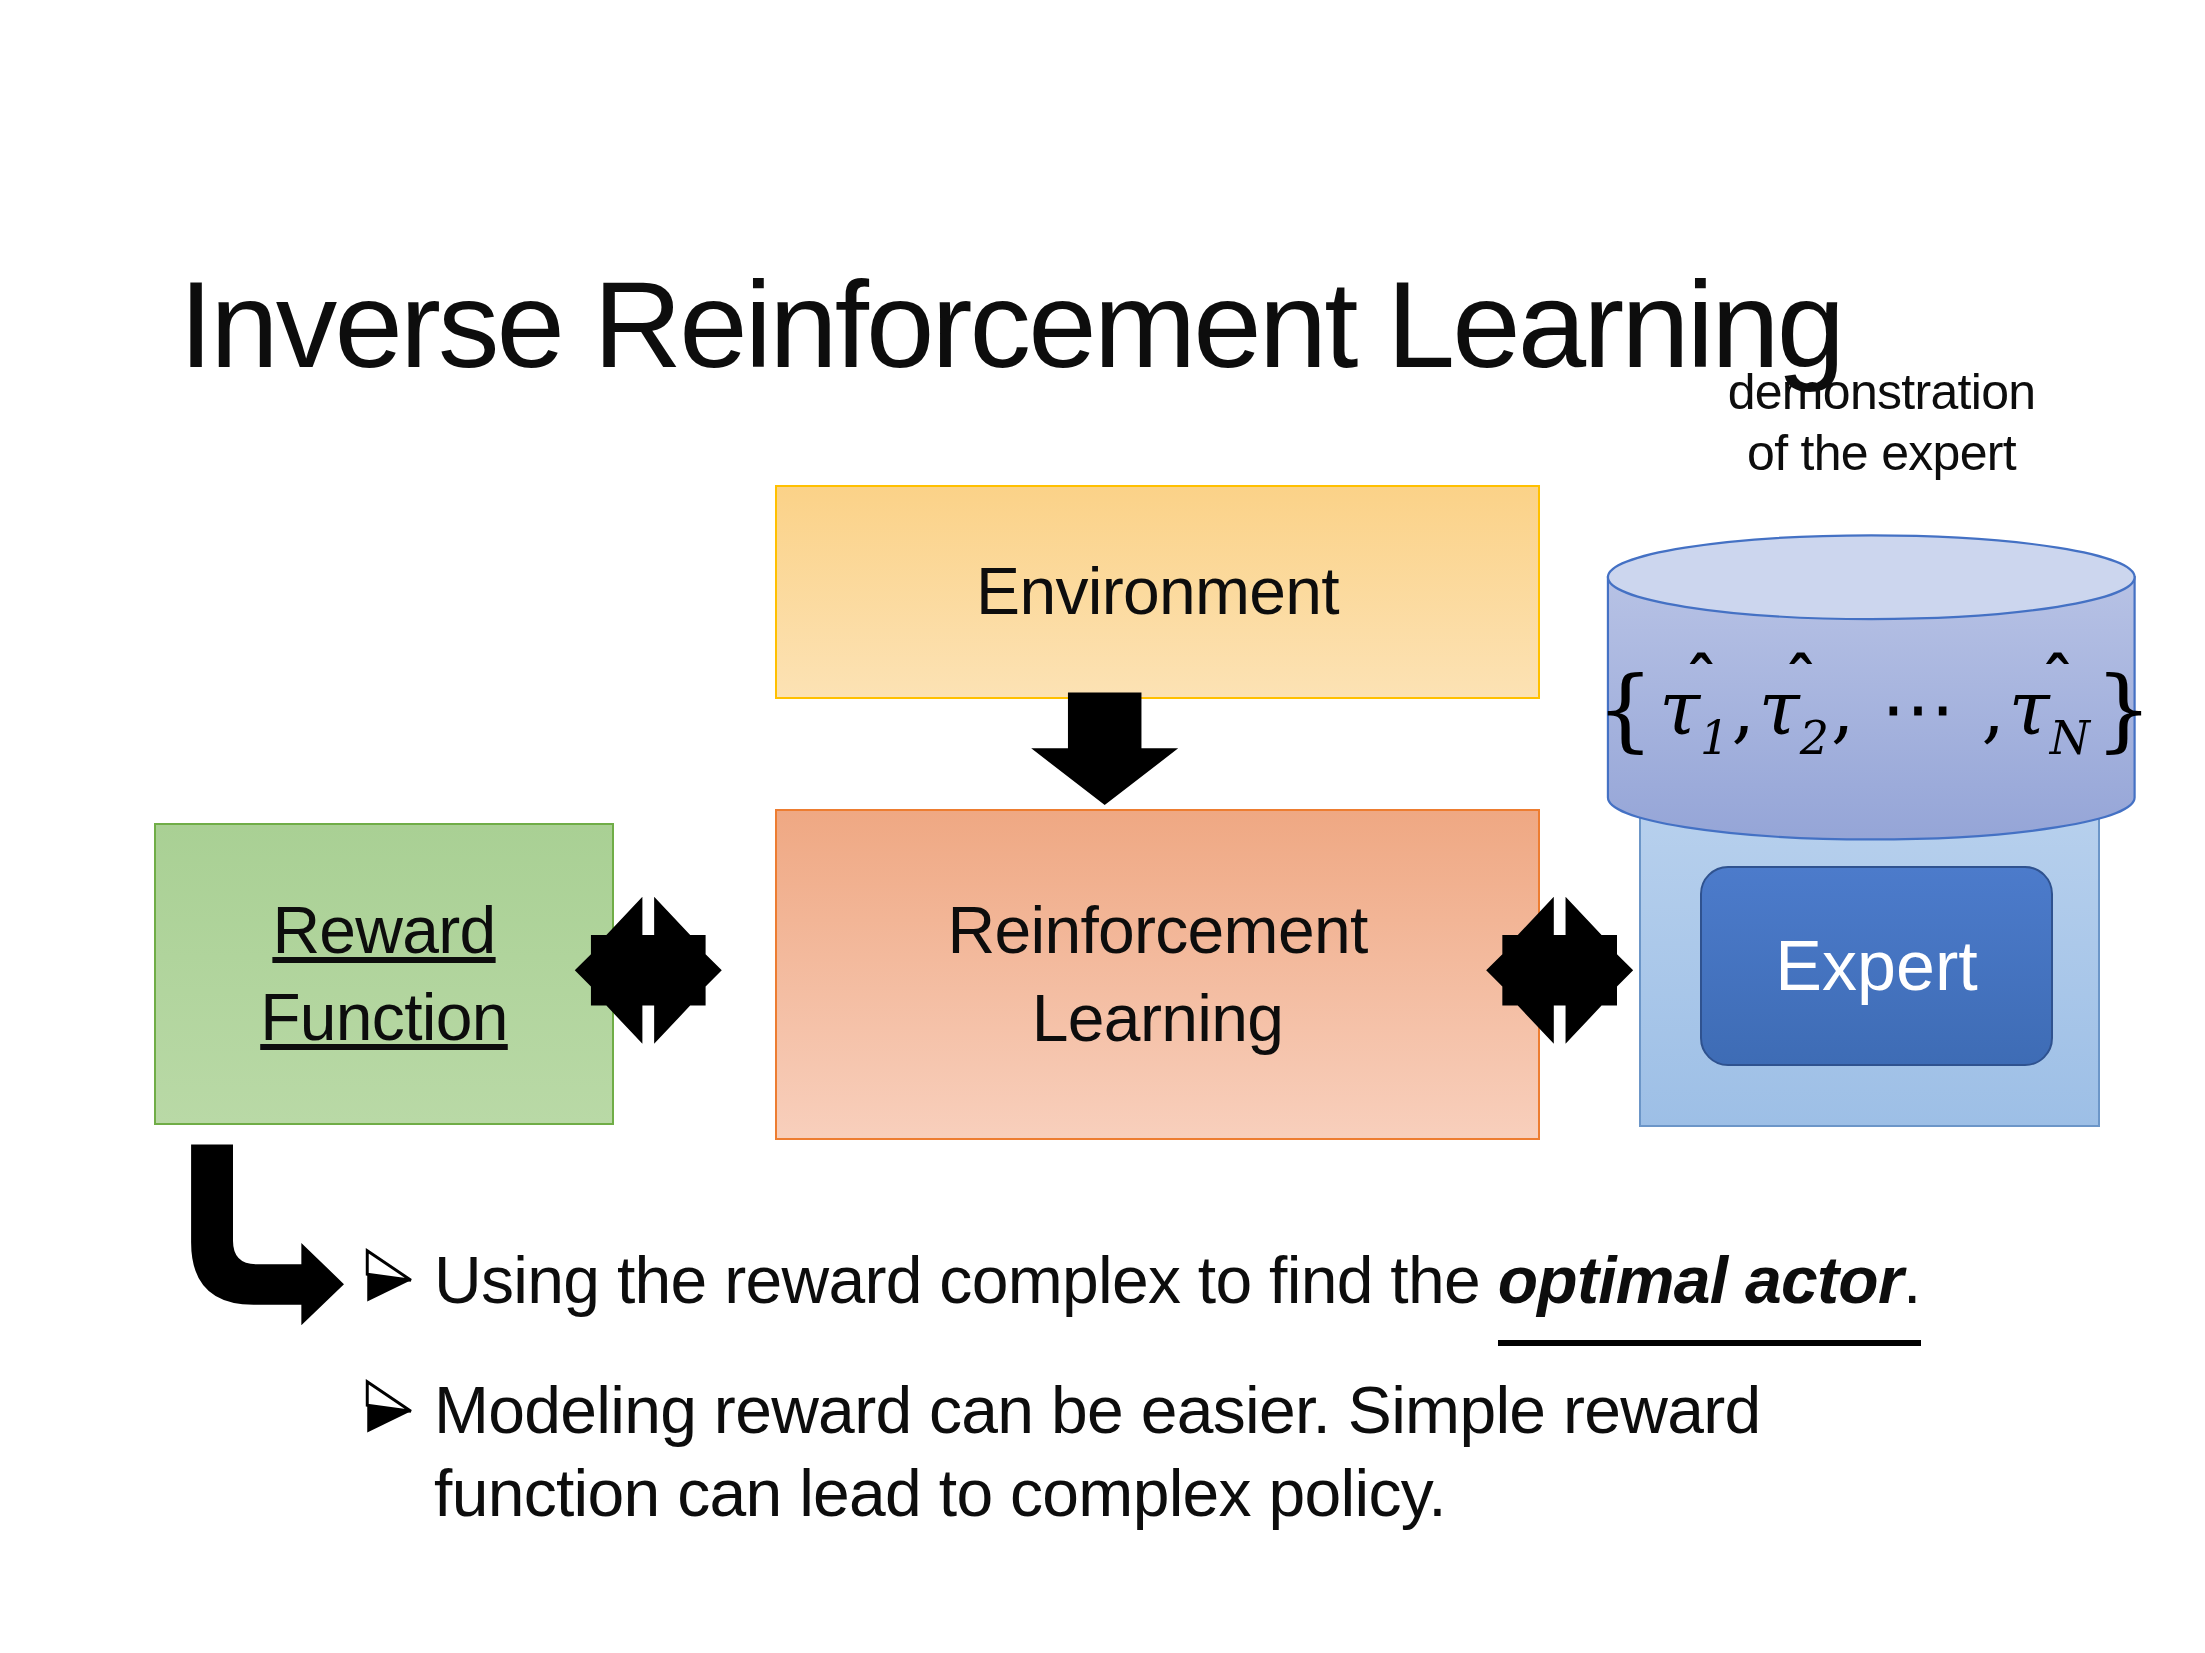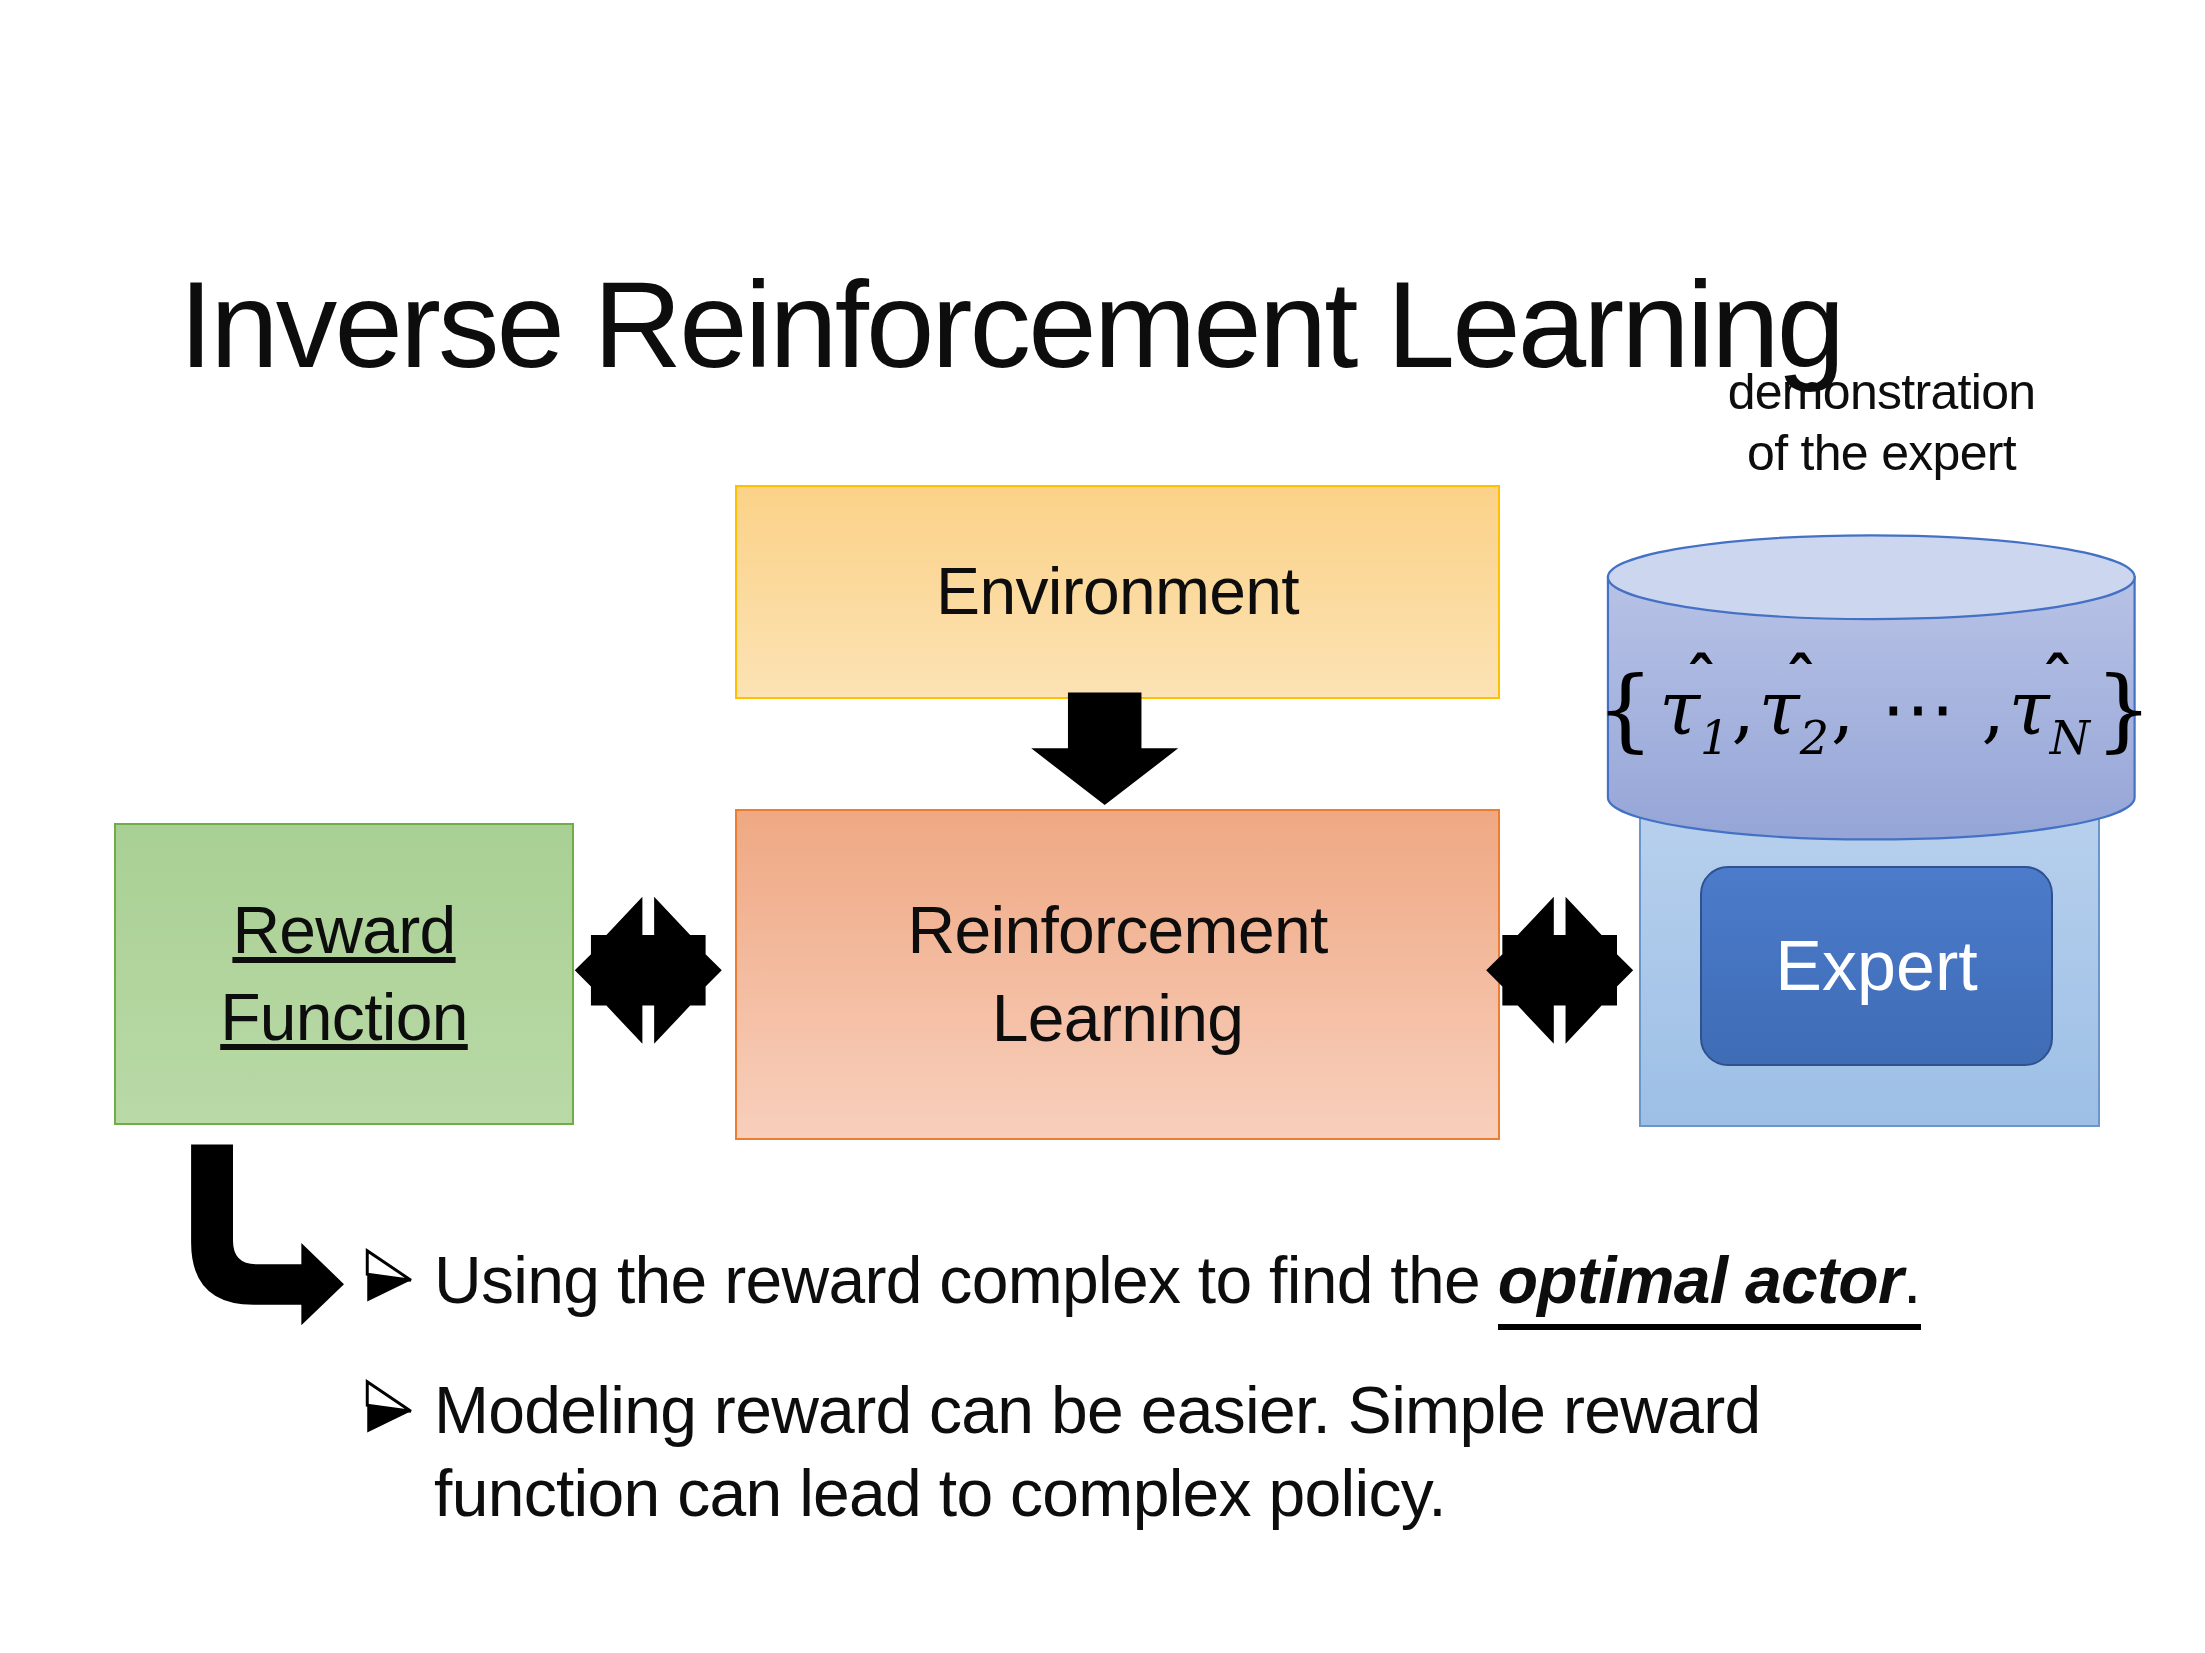--- a/index.html
+++ b/index.html
@@ -22,21 +22,21 @@
     white-space:nowrap;
     margin-left:8px;
   }
   .caption{
     position:absolute; left:1602px; top:362px; width:559px;
     font-size:50px; line-height:1.22; text-align:center; letter-spacing:-0.7px;
   }
   .caption span{display:block;}
   .box{
     position:absolute; display:flex; align-items:center; justify-content:center;
-    text-align:center; font-size:66px; letter-spacing:-0.7px; line-height:1.32; z-index:2;
+    text-align:center; font-size:66px; letter-spacing:-0.7px; line-height:1.32; z-index:2;margin-left:40px;
   }
   .box-env{
     left:735px; top:485px; width:761px; height:210px;
     background:linear-gradient(180deg, var(--env-fill-top), var(--env-fill-bottom));
     border:2.9px solid var(--env-border);
   }
   .box-reward{
     left:114px; top:823px; width:456px; height:298px;
     background:linear-gradient(180deg, var(--reward-fill-top), var(--reward-fill-bottom));
     border:2.9px solid var(--reward-border);
@@ -77,21 +77,21 @@
     font-size:0.62em; font-style:italic; position:relative; bottom:-0.1em; line-height:0;
   }
   .arrows-svg{position:absolute; left:0; top:0; z-index:5; pointer-events:none;}
   .bullets{position:absolute; left:359px; top:1239px; width:1801px; z-index:2;}
   .bullet-row{display:flex; align-items:flex-start; margin:0 0 47px 0;}
   .bullet-glyph{flex:0 0 auto; width:59px; height:59px; margin:7.4px 16px 0 0;}
   .bullet-text{
     margin:0; font-size:66px; line-height:1.26; letter-spacing:-0.7px; max-width:1661px;
   }
   .bullet-text .em-underline{
-    border-bottom:6.6px solid #000; padding-bottom:7px;
+    border-bottom:6.6px solid #000; padding-bottom:23px;
   }
   .bullet-text .em{font-weight:bold; font-style:italic;}
 </style>
 </head>
 <body>
 
 <div class="slide">
 
   <h1 class="title">Inverse Reinforcement Learning</h1>
 

